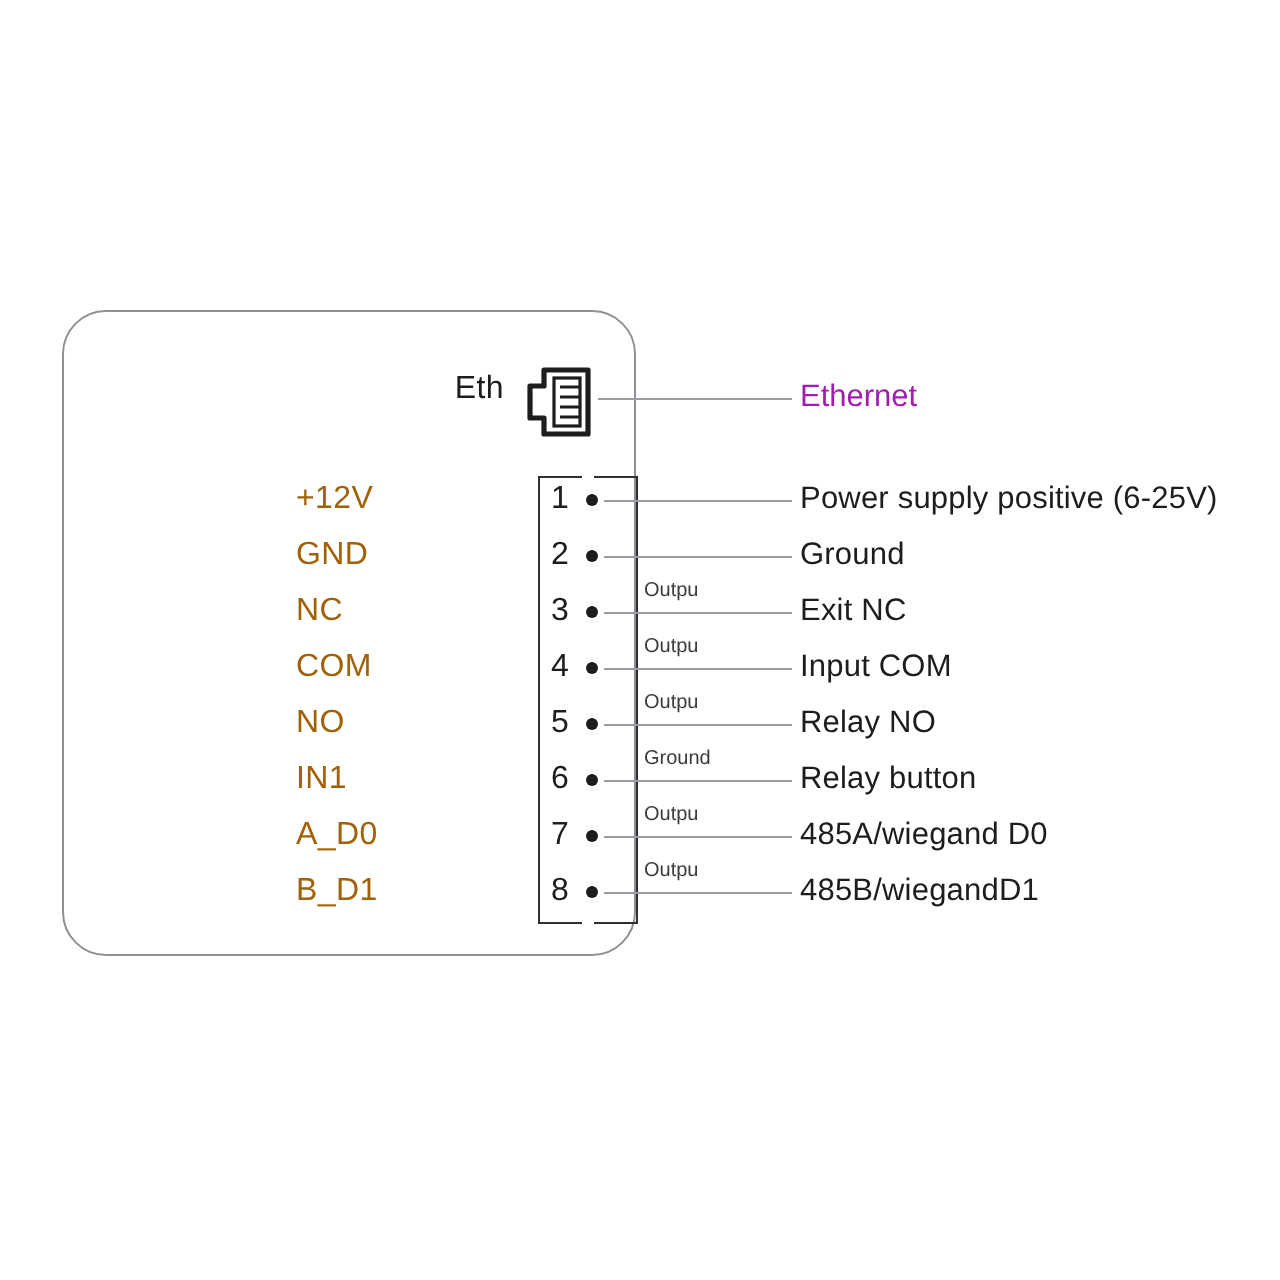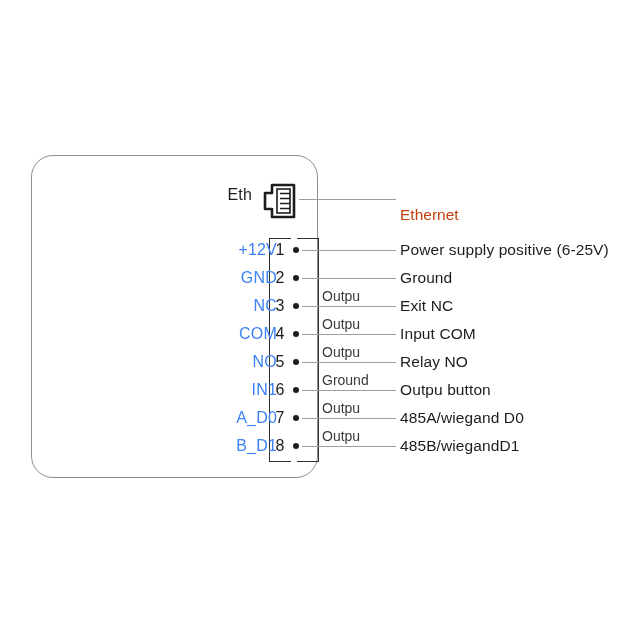--- a/index.html
+++ b/index.html
@@ -74,25 +74,25 @@
   }
 
   
   .pin-row {
     position: absolute;
     left: 0;
     height: 26px;
   }
   .pin-name {
     position: absolute;
-    left: 164px;
+    left: 148px;
     width: 113px;
-    text-align: right;
+    text-align: left;
     font-size: 16px;
-    color: #3b82f6;
+    color: #a16207;
     line-height: 26px;
     letter-spacing: .2px;
   }
   .pin-num {
     position: absolute;
     left: 272px;
     width: 16px;
     text-align: center;
     font-size: 16px;
     color: #1d1d1d;
@@ -113,21 +113,21 @@
     left: 302px;
     top: 13px;
     width: 94px;
     height: 0;
     border-top: 1.1px solid #9a9da1;
   }
   .sig-type {
     position: absolute;
     left: 322px;
     top: -4px;
-    font-size: 14px;
+    font-size: 10px;
     color: #3a3a3a;
     line-height: 14px;
     white-space: nowrap;
   }
   .pin-desc {
     position: absolute;
     left: 400px;
     font-size: 15.5px;
     color: #1d1d1d;
     line-height: 26px;
@@ -143,24 +143,23 @@
     top: 199px;
     width: 97px;
     height: 0;
     border-top: 1.1px solid #9a9da1;
   }
   .eth-desc {
     position: absolute;
     left: 400px;
     top: 186px;
     font-size: 15.5px;
-    color: #c2410c;
+    color: #a21caf;
     line-height: 26px;
     white-space: nowrap;
-    margin-top: 16px;
   }
 </style>
 </head>
 <body>
 
 <div id="stage">
 
   <div class="device-body"></div>
 
   <div class="eth-label">Eth</div>
@@ -224,21 +223,21 @@
     <div class="sig-type">Outpu</div>
     <div class="pin-desc">Relay NO</div>
   </div>
 
   <div class="pin-row" style="top:377px">
     <div class="pin-name">IN1</div>
     <div class="pin-num">6</div>
     <div class="pin-dot"></div>
     <div class="leader"></div>
     <div class="sig-type">Ground</div>
-    <div class="pin-desc">Outpu button</div>
+    <div class="pin-desc">Relay button</div>
   </div>
 
   <div class="pin-row" style="top:405px">
     <div class="pin-name">A_D0</div>
     <div class="pin-num">7</div>
     <div class="pin-dot"></div>
     <div class="leader"></div>
     <div class="sig-type">Outpu</div>
     <div class="pin-desc">485A/wiegand D0</div>
   </div>

